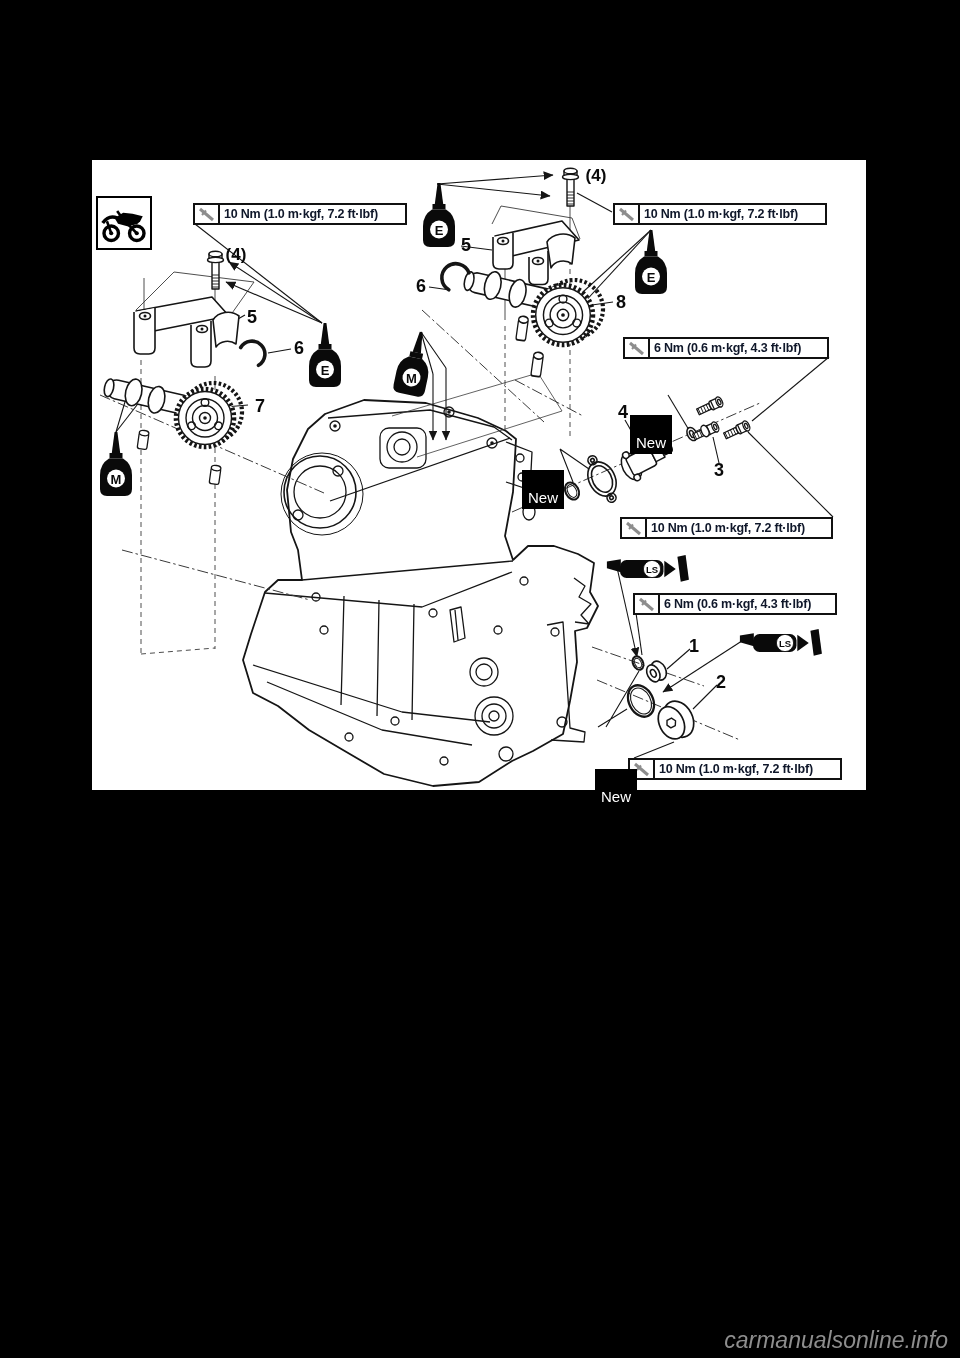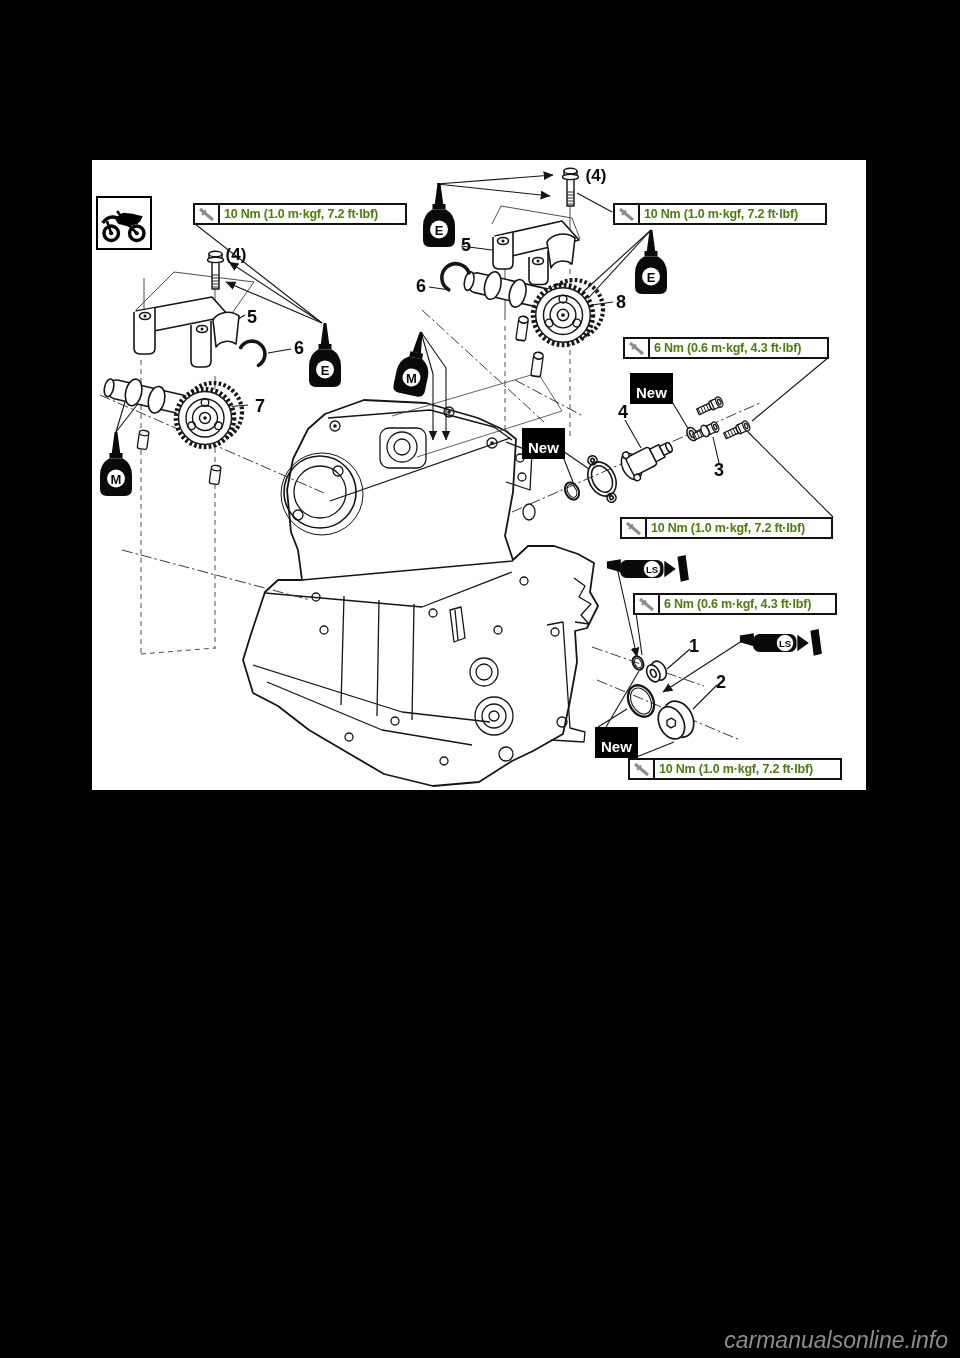--- a/index.html
+++ b/index.html
@@ -6,23 +6,23 @@
   .page{position:relative;width:960px;height:1358px;background:#000;overflow:hidden;
         font-family:"Liberation Sans",sans-serif;}
   .figure{position:absolute;left:92px;top:160px;width:774px;height:630px;background:#fff;}
   .art{position:absolute;left:0;top:0;width:774px;height:630px;}
   .moto{position:absolute;left:4px;top:36px;width:56px;height:54px;border:2.5px solid #000;
         background:#fff;box-sizing:border-box;display:flex;align-items:center;justify-content:center;}
   .tq{position:absolute;display:flex;align-items:stretch;height:22px;border:2px solid #111;
       background:#fff;box-sizing:border-box;}
   .tq-ico{width:23px;border-right:2px solid #111;display:flex;align-items:center;justify-content:center;}
   .tq-txt{flex:1;display:flex;align-items:center;padding-left:4px;white-space:nowrap;
-          font-weight:bold;font-size:12.5px;letter-spacing:-0.2px;color:#4d7c0f;}
-  .nb{position:absolute;background:#000;color:#fff;font-weight:bold;font-size:15px;
-      line-height:19px;padding:10px 6px 2px 6px;}
+          font-weight:bold;font-size:12.5px;letter-spacing:-0.2px;color:#0f172a;}
+  .nb{position:absolute;background:#000;color:#fff;font-weight:normal;font-size:15px;
+      line-height:19px;padding:18px 6px 2px 6px;margin-top:42px;}
   .pl{position:absolute;transform:translate(-50%,-50%);font-weight:bold;font-size:18px;color:#0a0a0a;}
   .pl.qty{font-size:17px;}
   .wm{position:absolute;left:678px;top:1327px;width:270px;text-align:right;color:#8e8e8e;
       font-size:23px;font-weight:400;letter-spacing:0;font-style:italic;}
 </style>
 </head>
 <body>
 
 <div class="page">
   <div class="figure">

